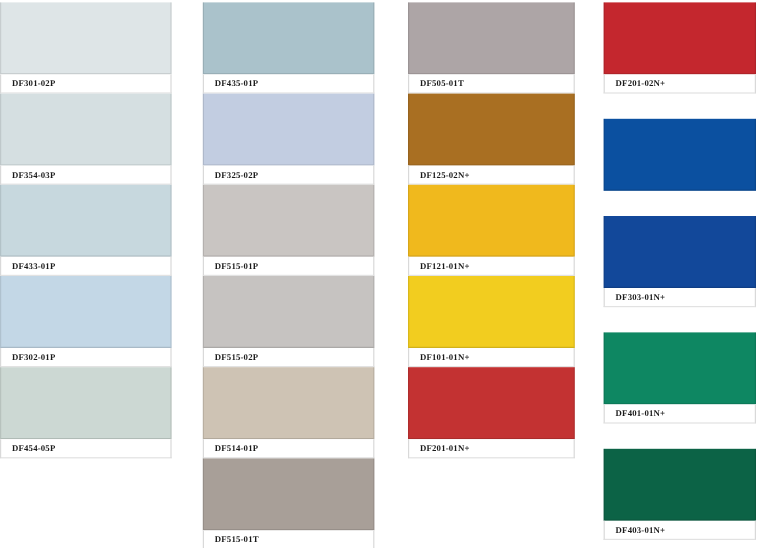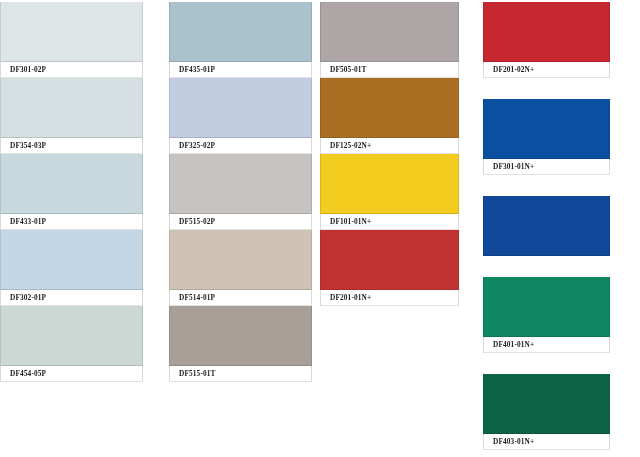--- a/index.html
+++ b/index.html
@@ -33,21 +33,21 @@
 
   .swatch-column {
     display: flex;
     flex-direction: column;
     box-sizing: border-box;
   }
 
   
   .swatch-column.col-0 { width: 143px; margin-left: 0px;  }
   .swatch-column.col-1 { width: 143px; margin-left: 26px; }
-  .swatch-column.col-2 { width: 139px; margin-left: 8px; font-family: Liberation Serif, serif; }
+  .swatch-column.col-2 { width: 139px; margin-left: 28px; font-family: Liberation Serif, serif; }
   .swatch-column.col-3 { width: 127px; margin-left: 24px; gap: 21px; }
 
   .swatch-cell {
     box-sizing: border-box;
     width: 100%;
     flex: 0 0 auto;
   }
 
   .swatch-chip {
     width: 100%;
@@ -124,20 +124,26 @@
             <span class="swatch-label">DF435-01P</span>
           </div>
         </div>
         <div class="swatch-cell">
           <div class="swatch-chip" style="background-color: rgb(194, 205, 225);"></div>
           <div class="swatch-label-band">
             <span class="swatch-label">DF325-02P</span>
           </div>
         </div>
         <div class="swatch-cell">
+          <div class="swatch-chip" style="background-color: rgb(201, 197, 194);"></div>
+          <div class="swatch-label-band">
+            <span class="swatch-label">DF515-01P</span>
+          </div>
+        </div>
+        <div class="swatch-cell">
           <div class="swatch-chip" style="background-color: rgb(198, 195, 193);"></div>
           <div class="swatch-label-band">
             <span class="swatch-label">DF515-02P</span>
           </div>
         </div>
         <div class="swatch-cell">
           <div class="swatch-chip" style="background-color: rgb(206, 195, 180);"></div>
           <div class="swatch-label-band">
             <span class="swatch-label">DF514-01P</span>
           </div>
@@ -156,20 +162,26 @@
             <span class="swatch-label">DF505-01T</span>
           </div>
         </div>
         <div class="swatch-cell">
           <div class="swatch-chip" style="background-color: rgb(169, 111, 34);"></div>
           <div class="swatch-label-band">
             <span class="swatch-label">DF125-02N+</span>
           </div>
         </div>
         <div class="swatch-cell">
+          <div class="swatch-chip" style="background-color: rgb(240, 185, 29);"></div>
+          <div class="swatch-label-band">
+            <span class="swatch-label">DF121-01N+</span>
+          </div>
+        </div>
+        <div class="swatch-cell">
           <div class="swatch-chip" style="background-color: rgb(242, 205, 31);"></div>
           <div class="swatch-label-band">
             <span class="swatch-label">DF101-01N+</span>
           </div>
         </div>
         <div class="swatch-cell">
           <div class="swatch-chip" style="background-color: rgb(195, 50, 50);"></div>
           <div class="swatch-label-band">
             <span class="swatch-label">DF201-01N+</span>
           </div>
@@ -177,26 +189,26 @@
       </div>
       <div class="swatch-column col-3">
         <div class="swatch-cell">
           <div class="swatch-chip" style="background-color: rgb(196, 39, 46);"></div>
           <div class="swatch-label-band">
             <span class="swatch-label">DF201-02N+</span>
           </div>
         </div>
         <div class="swatch-cell">
           <div class="swatch-chip" style="background-color: rgb(11, 80, 160);"></div>
-          <div class="swatch-label-band">
-            <span class="swatch-label">DF301-01N+</span>
-          </div>
         </div>
         <div class="swatch-cell">
           <div class="swatch-chip" style="background-color: rgb(18, 72, 154);"></div>
+          <div class="swatch-label-band">
+            <span class="swatch-label">DF303-01N+</span>
+          </div>
         </div>
         <div class="swatch-cell">
           <div class="swatch-chip" style="background-color: rgb(14, 135, 98);"></div>
           <div class="swatch-label-band">
             <span class="swatch-label">DF401-01N+</span>
           </div>
         </div>
         <div class="swatch-cell">
           <div class="swatch-chip" style="background-color: rgb(12, 99, 70);"></div>
           <div class="swatch-label-band">

